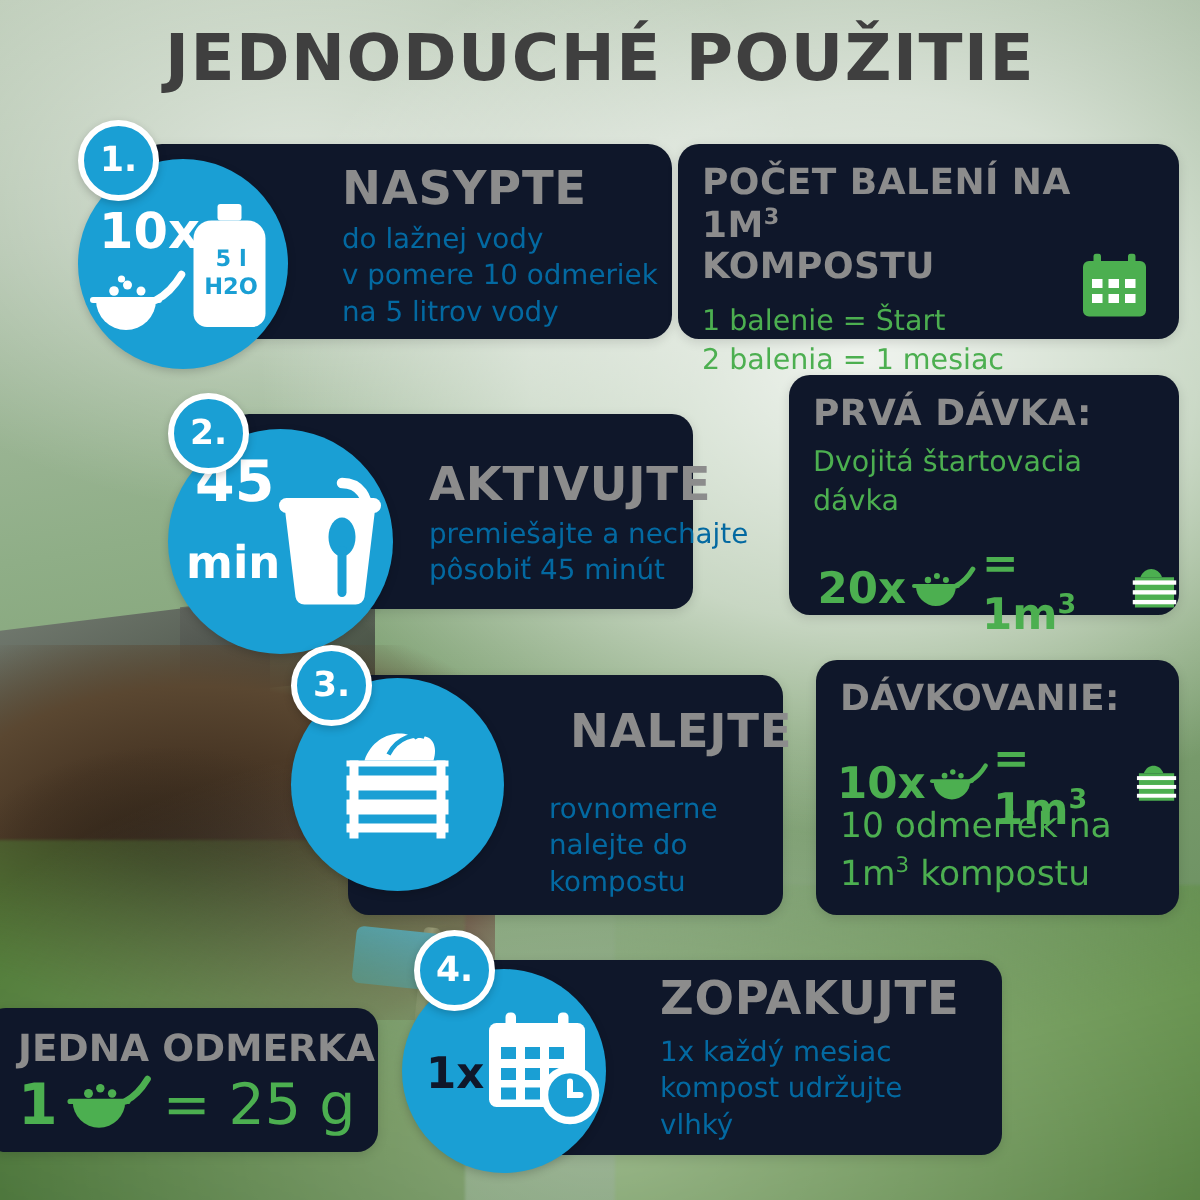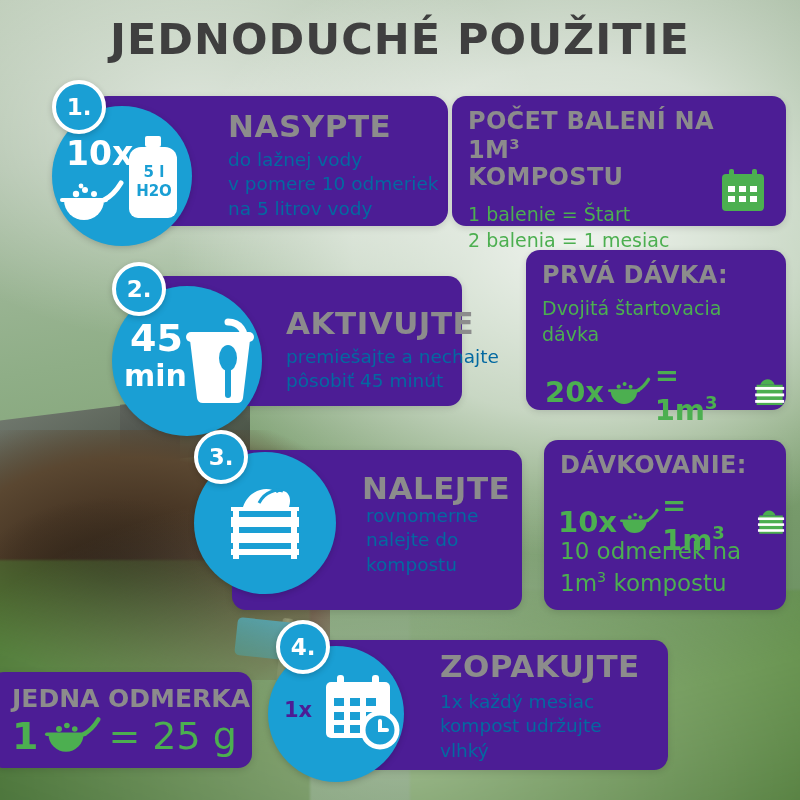--- a/index.html
+++ b/index.html
@@ -29,21 +29,21 @@
   .bg-box{position:absolute;left:-10px;top:410px;width:190px;height:70px;
     background:linear-gradient(160deg,#6b6f6a,#3f433d);transform:skewY(-7deg);opacity:.85;}
   .bg-box2{position:absolute;left:120px;top:398px;width:130px;height:60px;
     background:linear-gradient(160deg,#5d615b,#363a34);transform:skewY(-6deg);opacity:.8;}
   .bg-fork-handle{position:absolute;left:275px;top:618px;width:11px;height:150px;
     background:linear-gradient(90deg,#7a6a52,#9c8a6c,#6a5b45);transform:rotate(6deg);border-radius:3px;}
   .bg-fork-head{position:absolute;left:236px;top:620px;width:60px;height:38px;
     background:linear-gradient(180deg,#2f9bd1,#1d7aa8);border-radius:5px;transform:rotate(6deg);}
 
   
-  .card{position:absolute;background:#4c1d95;border-radius:14px;}
+  .card{position:absolute;background:#0f172a;border-radius:14px;}
   .shadow{box-shadow:0 2px 7px rgba(0,0,0,.13);}
 
   .title{
     position:absolute;left:0;top:14px;width:800px;text-align:center;
     font-size:43px;font-weight:bold;letter-spacing:1px;color:#3f3f3f;
     font-family:"DejaVu Sans", sans-serif;
   }
 
   .circle{
     position:absolute;border-radius:50%;background:#1a9fd4;color:#fff;
@@ -134,21 +134,21 @@
       <rect x="8" y="27" width="7" height="6"></rect>
         <rect x="19" y="27" width="7" height="6"></rect>
         <rect x="30" y="27" width="7" height="6"></rect>
     </g>
   </svg>
 </div>
 
 <div class="card shadow" style="left:152px;top:276px;width:310px;height:130px;"></div>
 <div class="circle" style="left:112px;top:286px;width:150px;height:150px;">
   <div style="position:relative;width:150px;height:150px;">
-    <div style="position:absolute;left:18px;top:30px;font-size:38px;font-weight:bold;color:#fff;">45</div>
+    <div style="position:absolute;left:18px;top:13px;font-size:38px;font-weight:bold;color:#fff;">45</div>
     <div style="position:absolute;left:12px;top:72px;font-size:30px;font-weight:bold;color:#fff;">min</div>
     <svg width="76" height="88" viewBox="0 0 76 88" style="position:absolute;left:72px;top:32px;">
       <path d="M6 22 h60 l-7 58 a6 6 0 0 1 -6 5 h-34 a6 6 0 0 1 -6 -5 z" fill="#fff"></path>
       <rect x="2" y="14" width="68" height="10" rx="5" fill="#fff"></rect>
       <path d="M44 4 C56 4 62 14 60 24" stroke="#fff" stroke-width="7" fill="none" stroke-linecap="round"></path>
       <ellipse cx="44" cy="40" rx="9" ry="13" fill="#1a9fd4"></ellipse>
       <rect x="41" y="46" width="6" height="34" rx="3" fill="#1a9fd4"></rect>
     </svg>
   </div>
 </div>
@@ -193,22 +193,22 @@
     <rect x="8" y="28" width="76" height="6" fill="#1a9fd4"></rect>
     <rect x="8" y="44" width="76" height="6" fill="#1a9fd4"></rect>
     <rect x="8" y="60" width="76" height="6" fill="#1a9fd4"></rect>
     <rect x="14" y="24" width="6" height="52" fill="#fff"></rect>
     <rect x="72" y="24" width="6" height="52" fill="#fff"></rect>
     <path d="M24 24 C30 6 50 2 58 10 C66 4 74 12 70 24 z" fill="#fff"></path>
     <path d="M40 20 C46 8 58 6 64 8" stroke="#1a9fd4" stroke-width="3" fill="none"></path>
   </svg>
 </div>
 <div class="numbadge" style="left:194px;top:430px;width:46px;height:46px;">3.</div>
-<div style="position:absolute;left:362px;top:470px;" class="step-head">NALEJTE</div>
-<div style="position:absolute;left:366px;top:504px;" class="step-body">
+<div style="position:absolute;left:380px;top:470px;" class="step-head">NALEJTE</div>
+<div style="position:absolute;left:366px;top:528px;" class="step-body">
   <div>rovnomerne</div>
   <div>nalejte do</div>
   <div>kompostu</div>
 </div>
 
 <div class="card shadow" style="left:544px;top:440px;width:242px;height:170px;">
   <div class="sec-head" style="position:absolute;left:16px;top:12px;">DÁVKOVANIE:</div>
   <div style="position:absolute;left:14px;top:48px;display:flex;align-items:center;">
     <span class="big-green">10x</span>
     <svg width="44" height="32" viewBox="0 0 64 48" style="margin:0 3px;">
@@ -230,21 +230,21 @@
   </div>
   <div style="position:absolute;left:16px;top:95px;font-size:23px;color:#4caf50;line-height:1.4;">
     <div>10 odmeriek na</div>
     <div><span>1m</span><sup>3</sup><span> kompostu</span></div>
   </div>
 </div>
 
 <div class="card shadow" style="left:308px;top:640px;width:360px;height:130px;"></div>
 <div class="circle" style="left:268px;top:646px;width:136px;height:136px;">
   <div style="position:relative;width:136px;height:136px;">
-    <div style="position:absolute;left:16px;top:52px;font-size:21px;font-weight:bold;color:#4c1d95;">1x</div>
+    <div style="position:absolute;left:16px;top:52px;font-size:29px;font-weight:bold;color:#0f172a;">1x</div>
     <svg width="78" height="78" viewBox="0 0 78 78" style="position:absolute;left:56px;top:28px;">
       <rect x="2" y="8" width="64" height="56" rx="5" fill="#fff"></rect>
       <rect x="13" y="1" width="7" height="14" rx="3" fill="#fff"></rect>
       <rect x="48" y="1" width="7" height="14" rx="3" fill="#fff"></rect>
       <g fill="#1a9fd4">
         <rect x="10" y="24" width="10" height="8"></rect>
           <rect x="26" y="24" width="10" height="8"></rect>
           <rect x="42" y="24" width="10" height="8"></rect>
         <rect x="10" y="38" width="10" height="8"></rect>
           <rect x="26" y="38" width="10" height="8"></rect>

